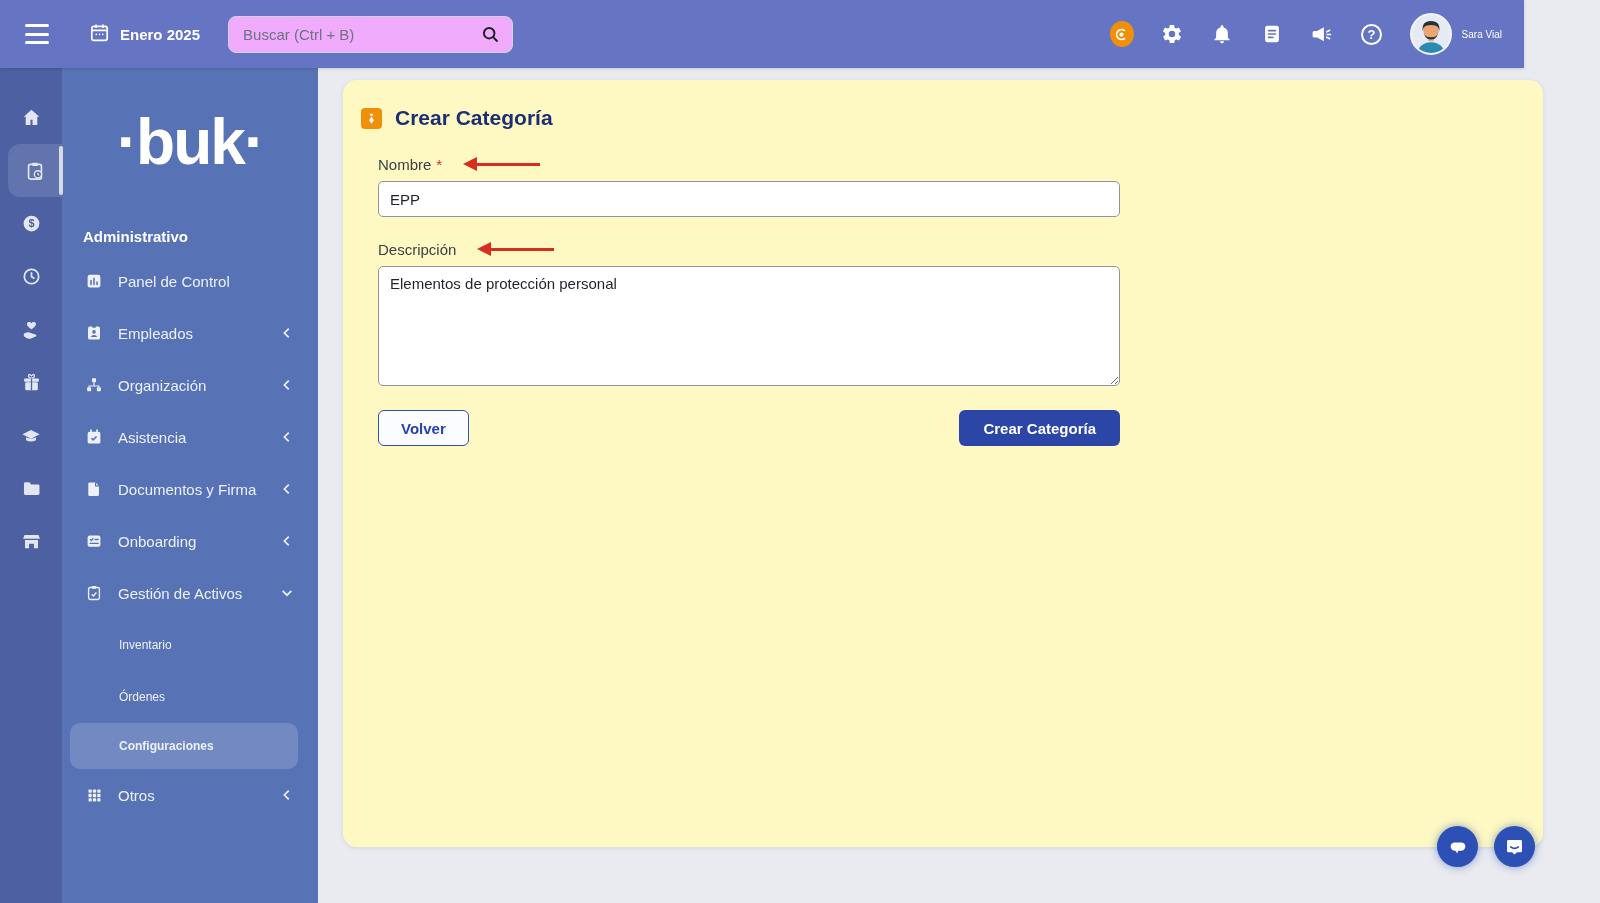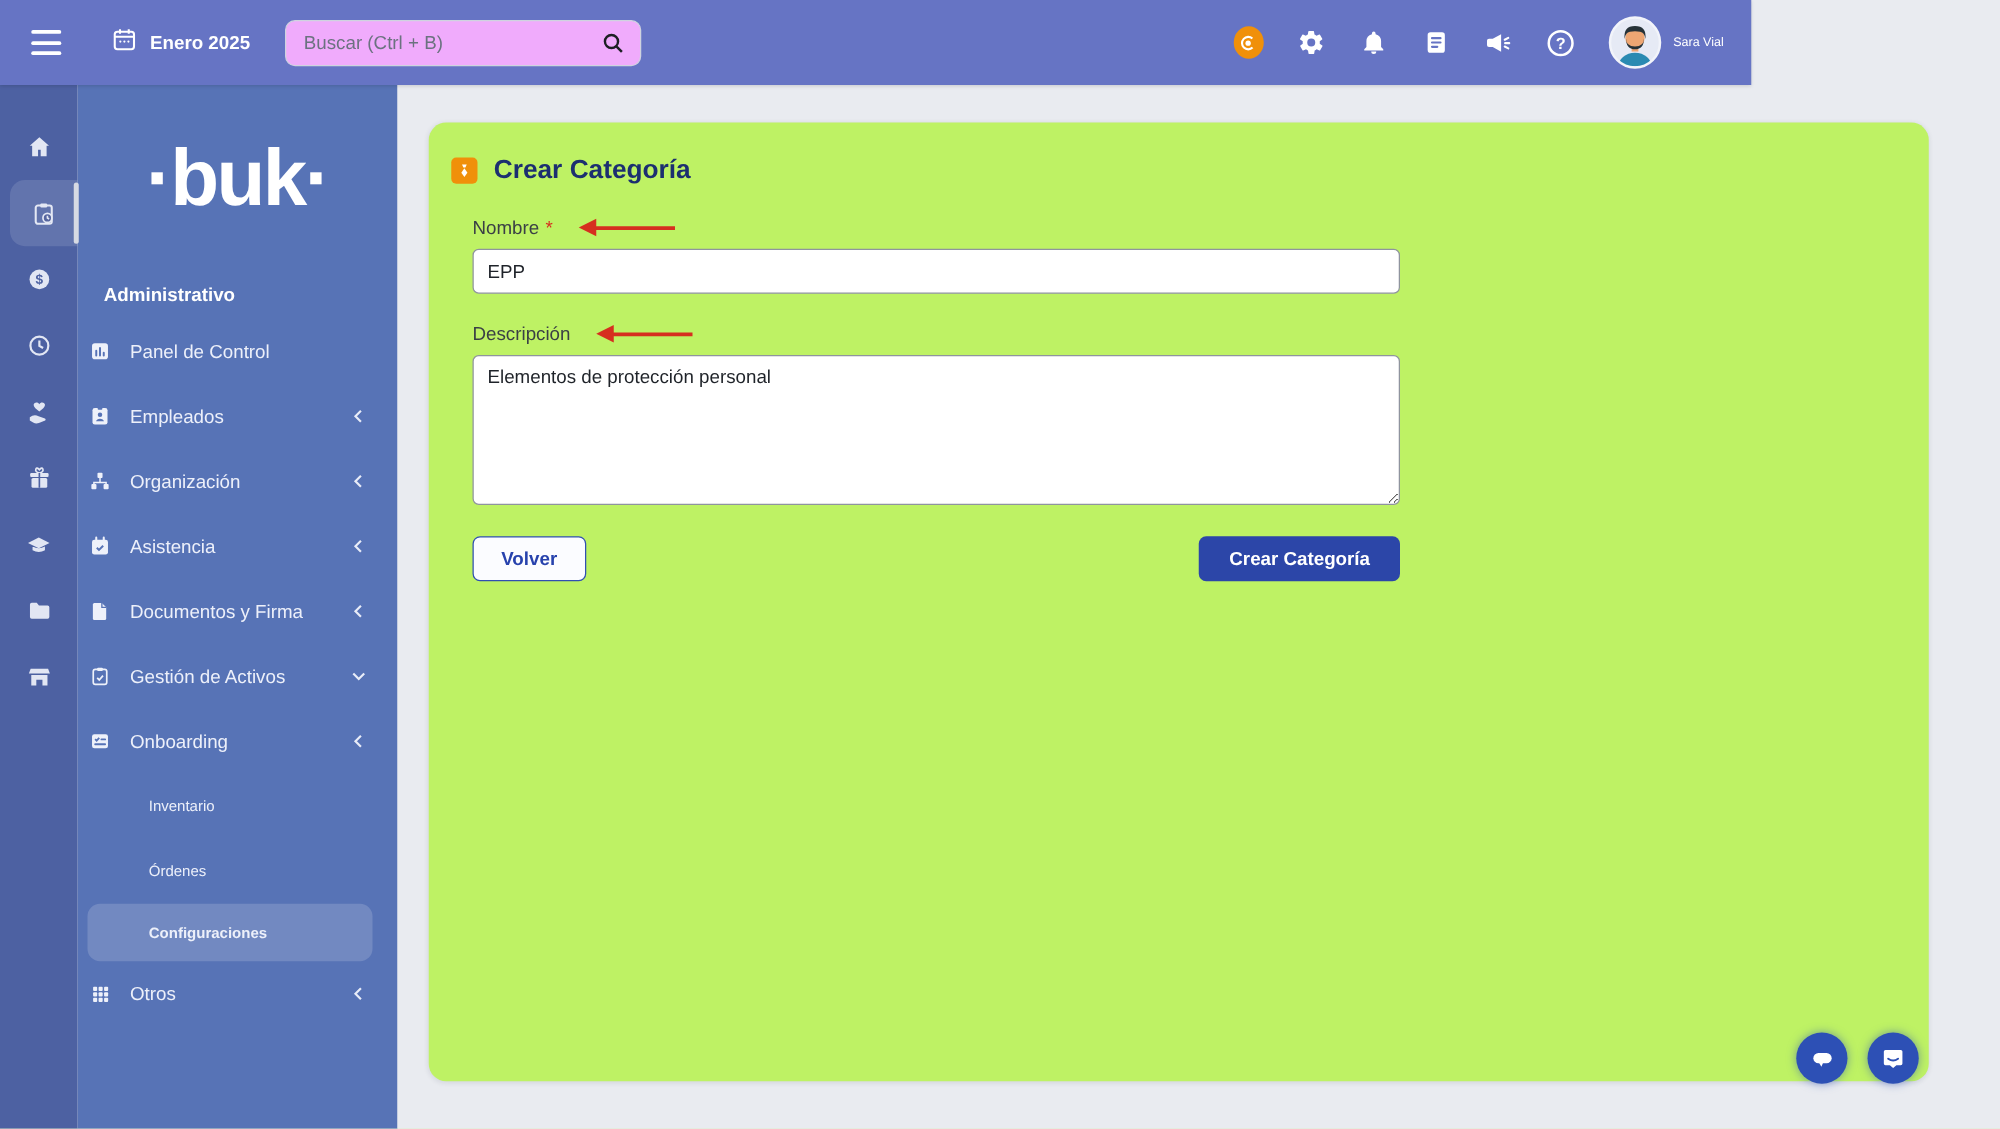--- a/index.html
+++ b/index.html
@@ -1,20 +1,20 @@
 <!DOCTYPE html>
 <html><head>
 <meta charset="utf-8">
 <style>
   * { margin:0; padding:0; box-sizing:border-box; }
   html,body { width:1600px; height:903px; overflow:hidden; }
   body { font-family:"Liberation Sans", sans-serif; background:#e9ebf0; position:relative; }
 
   
-  .topbar { position:absolute; left:0; top:0; width:1401px; height:68px;
+  .topbar { position:absolute; left:0; top:0; width:1524px; height:68px;
             background:#6674c4; display:flex; align-items:center; z-index:10;
             box-shadow:0 1px 3px rgba(0,0,0,.15); }
   .hamburger { width:26px; height:20px; margin-left:25px; background:none; border:none;
                display:flex; flex-direction:column; justify-content:space-between; cursor:pointer; }
   .hamburger span { display:block; width:24px; height:3px; background:#fff; border-radius:2px; }
   .period { display:flex; align-items:center; gap:10px; margin-left:38px; color:#fff; cursor:pointer; }
   .period .ptxt { font-size:15px; font-weight:bold; }
   .searchbox { position:relative; margin-left:28px; width:285px; height:37px; }
   .searchbox input { width:100%; height:100%; border:1px solid #cfd3df; border-radius:8px;
                      background:#f0abfc; padding:0 40px 0 14px; font-size:15px; color:#333;
@@ -46,33 +46,33 @@
                         border-radius:12px 0 0 12px; }
   .rail-item.selected::after { content:''; position:absolute; right:-1px; top:2px; width:4px;
                                height:49px; background:#d7dae3; border-radius:3px; }
   .rail-item svg { opacity:.93; }
 
   
   .sidebar { width:256px; background:#5773b6; flex:0 0 256px; color:#fff; overflow:hidden; }
   .logo { text-align:center; margin-top:14px; height:120px; line-height:120px;
           font-size:64px; font-weight:bold; color:#fff; letter-spacing:-2px; }
   .profile-label { margin:26px 0 10px 21px; font-size:15px; font-weight:bold; color:#fff; }
-  .nav-item { height:52px; display:flex; align-items:center; padding:0 24px 0 8px;
+  .nav-item { height:52px; display:flex; align-items:center; padding:0 24px 0 22px;
               cursor:pointer; color:#edf0fa; font-size:15px; }
   .nav-item .nicon { width:20px; display:flex; justify-content:center; margin-right:14px; }
   .nav-item .nlabel { flex:1; font-weight:500; }
   .nav-sub { height:52px; display:flex; align-items:center; padding-left:57px;
              cursor:pointer; color:#edf0fa; font-size:12px; }
   .nav-sub.active { background:rgba(255,255,255,.16); margin:0 20px 0 8px; padding-left:49px;
                     border-radius:10px; height:46px; font-weight:bold; }
 
   
   .main { flex:1; background:#e9ebf0; position:relative; }
-  .card { position:absolute; left:25px; top:30px; width:1200px; height:767px;
-          background:#bef264; border-radius:14px; box-shadow:0 1px 4px rgba(30,35,60,.10); }
+  .card { position:absolute; left:25px; top:12px; width:1200px; height:767px;
+          background:#fef9c3; border-radius:14px; box-shadow:0 1px 4px rgba(30,35,60,.10); }
   .card-header { display:flex; align-items:center; gap:13px; margin:26px 0 0 18px; }
   .card-icon { width:21px; height:21px; background:#f0900a; border-radius:4px;
                display:flex; align-items:center; justify-content:center; }
   .card-title { font-size:21px; font-weight:bold; color:#1c2f70; }
   .form { margin-left:35px; width:742px; }
   .field-label { display:flex; align-items:center; margin-top:26px; font-size:15px; color:#3a3f45; }
   .req { color:#d62f1f; margin-left:5px; }
   .red-arrow { position:relative; width:64px; height:3px; background:#d62f1f; margin-left:34px; }
   .red-arrow::before { content:''; position:absolute; left:-13px; top:-6px; width:0; height:0;
                        border-top:7px solid transparent; border-bottom:7px solid transparent;
@@ -309,42 +309,42 @@
       </span>
       <span class="nlabel">Documentos y Firma</span>
       <svg width="14" height="14" viewBox="0 0 16 16" fill="none" stroke="#e8ecf8" stroke-width="2">
           <path d="M10 3 5 8l5 5"></path>
         </svg>
     </div>
 
     <div class="nav-item">
       <span class="nicon">
         <svg width="18" height="18" viewBox="0 0 24 24">
+          <rect x="3.5" y="4.5" width="17" height="15" rx="2.5" fill="#eef1fa"></rect>
+          <path d="M6.8 9.8l1.6 1.6 2.8-3" stroke="#5773b6" stroke-width="1.9" fill="none"></path>
+          <path d="M13.5 10h4M6.8 15.2h10.7" stroke="#5773b6" stroke-width="1.9" stroke-linecap="round"></path>
+        </svg>
+      </span>
+      <span class="nlabel">Onboarding</span>
+      <svg width="14" height="14" viewBox="0 0 16 16" fill="none" stroke="#e8ecf8" stroke-width="2">
+          <path d="M10 3 5 8l5 5"></path>
+        </svg>
+    </div>
+
+    <div class="nav-item">
+      <span class="nicon">
+        <svg width="18" height="18" viewBox="0 0 24 24">
           <rect x="4.8" y="4.6" width="14.4" height="16" rx="2.2" fill="none" stroke="#eef1fa" stroke-width="1.8"></rect>
           <rect x="9" y="2.8" width="6" height="3.6" rx="1" fill="#eef1fa"></rect>
           <path d="M9 13.8l2.2 2.2 4-4.6" stroke="#eef1fa" stroke-width="1.9" fill="none"></path>
         </svg>
       </span>
       <span class="nlabel">Gestión de Activos</span>
       <svg width="14" height="14" viewBox="0 0 16 16" fill="none" stroke="#e8ecf8" stroke-width="2">
           <path d="M3 5.5 8 10.5l5-5"></path>
-        </svg>
-    </div>
-
-    <div class="nav-item">
-      <span class="nicon">
-        <svg width="18" height="18" viewBox="0 0 24 24">
-          <rect x="3.5" y="4.5" width="17" height="15" rx="2.5" fill="#eef1fa"></rect>
-          <path d="M6.8 9.8l1.6 1.6 2.8-3" stroke="#5773b6" stroke-width="1.9" fill="none"></path>
-          <path d="M13.5 10h4M6.8 15.2h10.7" stroke="#5773b6" stroke-width="1.9" stroke-linecap="round"></path>
-        </svg>
-      </span>
-      <span class="nlabel">Onboarding</span>
-      <svg width="14" height="14" viewBox="0 0 16 16" fill="none" stroke="#e8ecf8" stroke-width="2">
-          <path d="M10 3 5 8l5 5"></path>
         </svg>
     </div>
 
     <div class="nav-sub">
       <span>Inventario</span>
     </div>
     <div class="nav-sub">
       <span>Órdenes</span>
     </div>
     <div class="nav-sub active">

